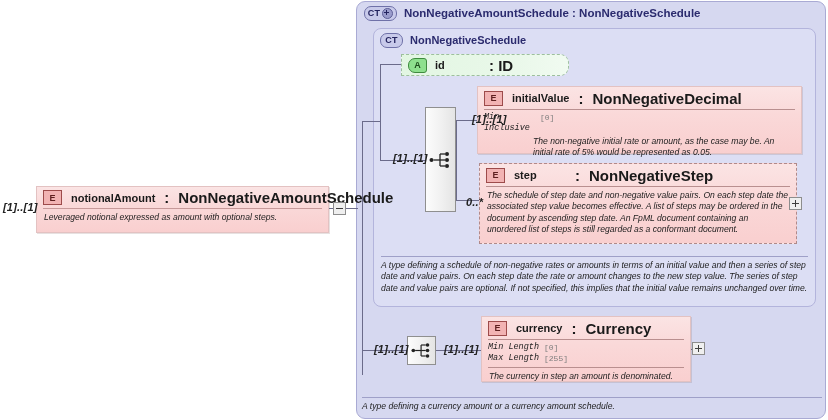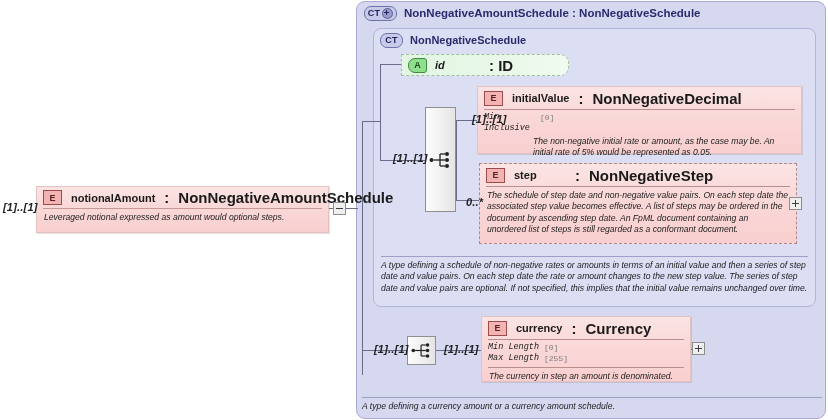--- a/index.html
+++ b/index.html
@@ -224,29 +224,29 @@
 <div class="ln lnh abs" style="left:691px;top:349px;width:2px;"></div>
 
 <div class="nodebox elembox abs" id="notional">
   <div class="node-head">
     <span class="node-ic ic-E">E</span>
     <span class="node-name">notionalAmount</span>
     <span class="node-type">:</span>
     <span class="node-type">NonNegativeAmountSchedule</span>
   </div>
   <div class="node-sep"></div>
-  <div class="node-doc">Leveraged notional expressed as amount would optional steps.</div>
+  <div class="node-doc">Leveraged notional expressed as amount with optional steps.</div>
 </div>
 <div class="mult" style="left:3px;top:201px;">[1]..[1]</div>
 <div class="toggle" id="tg-notional"></div>
 
 <div class="nodebox attrbox abs" id="idattr">
   <div class="node-head">
     <span class="node-ic ic-A">A</span>
-    <span class="node-name" style="margin-left:8px;font-style:italic;">id</span>
+    <span class="node-name" style="margin-left:8px;">id</span>
     <span class="node-type">: ID</span>
   </div>
 </div>
 
 <div class="seq abs" id="seq-main">
   <svg width="24" height="18" viewBox="0 0 24 18">
     <circle cx="2.5" cy="9" r="2" fill="#222"></circle>
     <line x1="4.5" y1="9" x2="11" y2="9" stroke="#222" stroke-width="1.3"></line>
     <line x1="11" y1="3" x2="11" y2="15" stroke="#222" stroke-width="1.3"></line>
     <line x1="11" y1="3" x2="16" y2="3" stroke="#222" stroke-width="1.3"></line>

